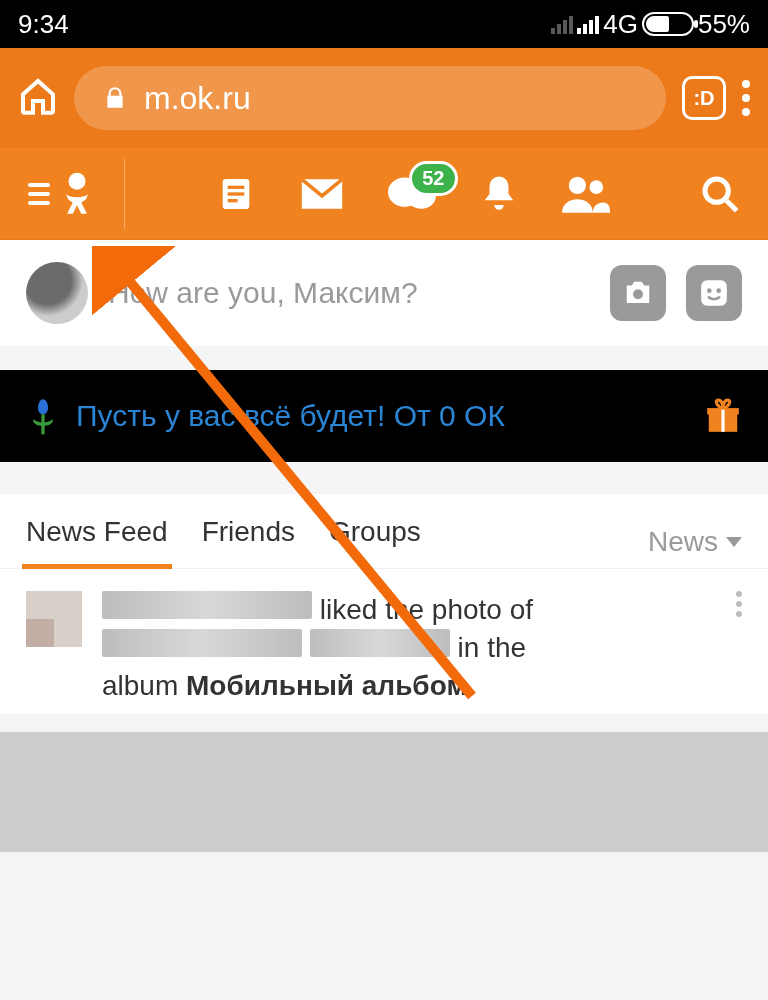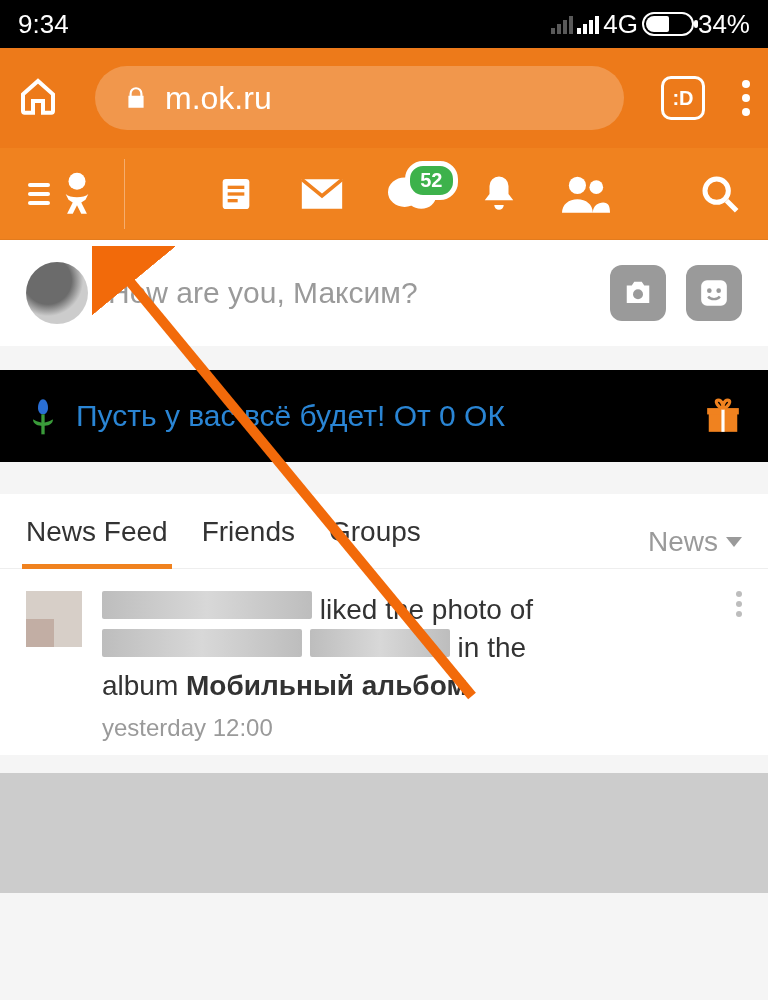--- a/index.html
+++ b/index.html
@@ -39,21 +39,21 @@
   .sig-icon span:nth-child(3){height:14px}
   .sig-icon span:nth-child(4){height:18px}
   .muted-sig{opacity:.35}
 
   .browser-bar{
     background:#ed7a1a;
     height:100px;
     display:flex;
     align-items:center;
     padding:0 18px;
-    gap:37px;
+    gap:16px;
   }
   .addr{
     flex:1;
     background:rgba(255,255,255,.22);
     border-radius:40px;
     height:64px;
     display:flex;
     align-items:center;
     padding:0 28px;
     gap:16px;
@@ -80,21 +80,21 @@
   .app-nav .left{display:flex;align-items:center;gap:30px}
   .hb{display:flex;flex-direction:column;gap:5px}
   .hb span{width:22px;height:4px;background:#fff;border-radius:2px}
   .divider{width:1px;height:70px;background:rgba(255,255,255,.35)}
   .nav-icons{display:flex;align-items:center;gap:44px}
   .nav-item{position:relative;display:flex;align-items:center;justify-content:center}
   .badge{
     position:absolute;top:-12px;right:-22px;
     background:#3db24b;color:#fff;border-radius:18px;
     padding:3px 10px;font-size:20px;font-weight:600;
-    border:5px solid #ffffff;
+    border:3px solid #ffffff;
   }
 
   .compose{
     background:#fff;
     padding:22px 26px;
     display:flex;align-items:center;gap:20px;
   }
   .avatar{
     width:62px;height:62px;border-radius:50%;
     background:radial-gradient(circle at 35% 30%,#6b6b6b 0 40%,#ccc 60%);
@@ -172,21 +172,21 @@
     <span class="sig-icon">
         <span></span>
         <span></span>
         <span></span>
         <span></span>
       </span>
     <span>4G</span>
     <span class="battery">
         <span class="battery-fill"></span>
       </span>
-    <span>34%</span>
+    <span>55%</span>
   </div>
 </div>
 
 <div class="browser-bar">
   <div>
     <svg width="40" height="40" viewBox="0 0 24 24" fill="none" stroke="#fff" stroke-width="2.4">
         <path d="M3 11l9-8 9 8v10a1 1 0 0 1-1 1h-5v-7h-6v7H4a1 1 0 0 1-1-1z"></path>
       </svg>
   </div>
   <div class="addr">
@@ -308,21 +308,20 @@
   </div>
 </div>
 
 <div class="feed-item">
   <div class="feed-ava"></div>
   <div class="feed-body">
     <span class="blur b1">&nbsp;</span><span> liked the photo of </span><br>
     <span class="blur b2">&nbsp;</span>
     <span class="blur b3">&nbsp;</span><span> in the </span><br>
     <span>album </span><span class="bold">Мобильный альбом</span>
-    <div class="ts">yesterday 12:00</div>
   </div>
   <div class="feed-menu">
       <span></span>
       <span></span>
       <span></span>
     </div>
 </div>
 
 <div class="mosaic">
   <div class="m-f"></div>

